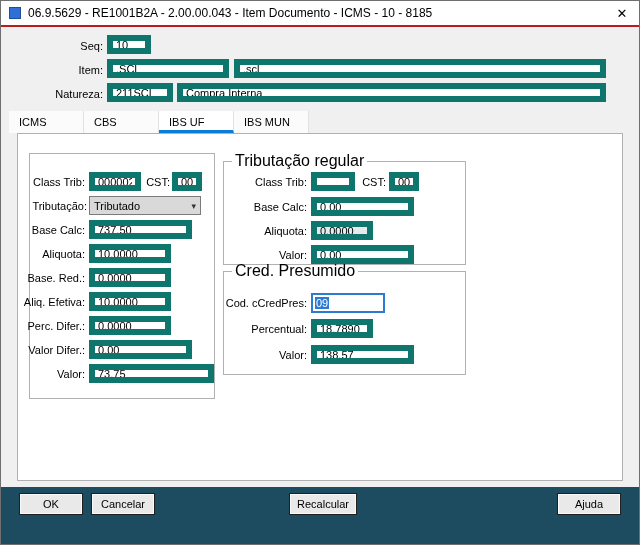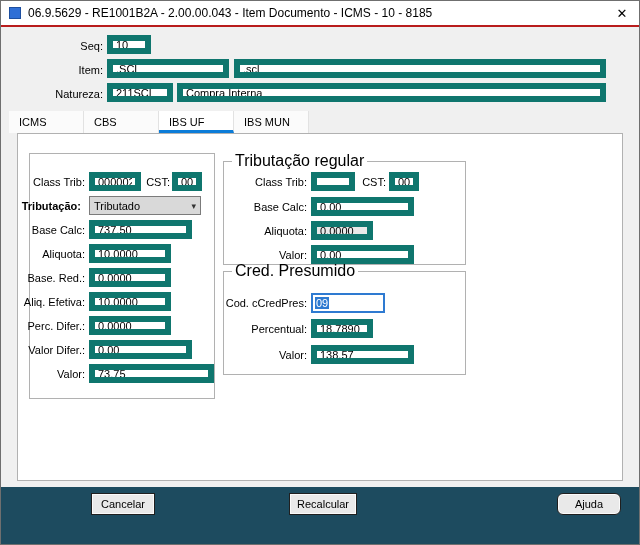--- a/index.html
+++ b/index.html
@@ -86,21 +86,21 @@
 
   <div class="panel"></div>
 
   <div class="groupbox" style="left:28px;top:152px;width:186px;height:246px;"></div>
 
   <span class="lbl" style="left:12px;top:173px;width:72px;">Class Trib:</span>
   <input class="txt" style="left: 88px; top: 171px; width: 52px;" value="000002">
   <span class="lbl" style="left:142px;top:173px;width:27px;">CST:</span>
   <input class="txt" style="left: 171px; top: 171px; width: 30px;" value="000">
 
-  <span class="lbl" style="left:8px;top:197px;width:72px;font-weight:bold;">Tributação:</span>
+  <span class="lbl" style="left:14px;top:197px;width:72px;">Tributação:</span>
   <div class="combo" style="left:88px;top:195px;width:112px;">
     <span>Tributado</span>
     <span class="arrow">▾</span>
   </div>
 
   <span class="lbl" style="left:12px;top:221px;width:72px;">Base Calc:</span>
   <input class="txt" style="left: 88px; top: 219px; width: 103px;" value="737,50">
 
   <span class="lbl" style="left:12px;top:245px;width:72px;">Aliquota:</span>
   <input class="txt" style="left: 88px; top: 243px; width: 82px;" value="10,0000">
@@ -147,18 +147,19 @@
     <span class="sel">09</span>
   </div>
 
   <span class="lbl" style="left:222px;top:320px;width:84px;">Percentual:</span>
   <input class="txt" style="left: 310px; top: 318px; width: 62px;" value="18,7890">
 
   <span class="lbl" style="left:222px;top:346px;width:84px;">Valor:</span>
   <input class="txt" style="left: 310px; top: 344px; width: 103px;" value="138,57">
 
   <div class="footer">
+    <button class="btn" style="left:18px;width:64px;">OK</button>
     <button class="btn" style="left:90px;width:64px;">Cancelar</button>
     <button class="btn" style="left:288px;width:68px;">Recalcular</button>
-    <button class="btn" style="left:556px;width:64px;border-radius:6px;">Ajuda</button>
+    <button class="btn" style="left:556px;width:64px;">Ajuda</button>
   </div>
 
 </div>
 
 </body></html>

